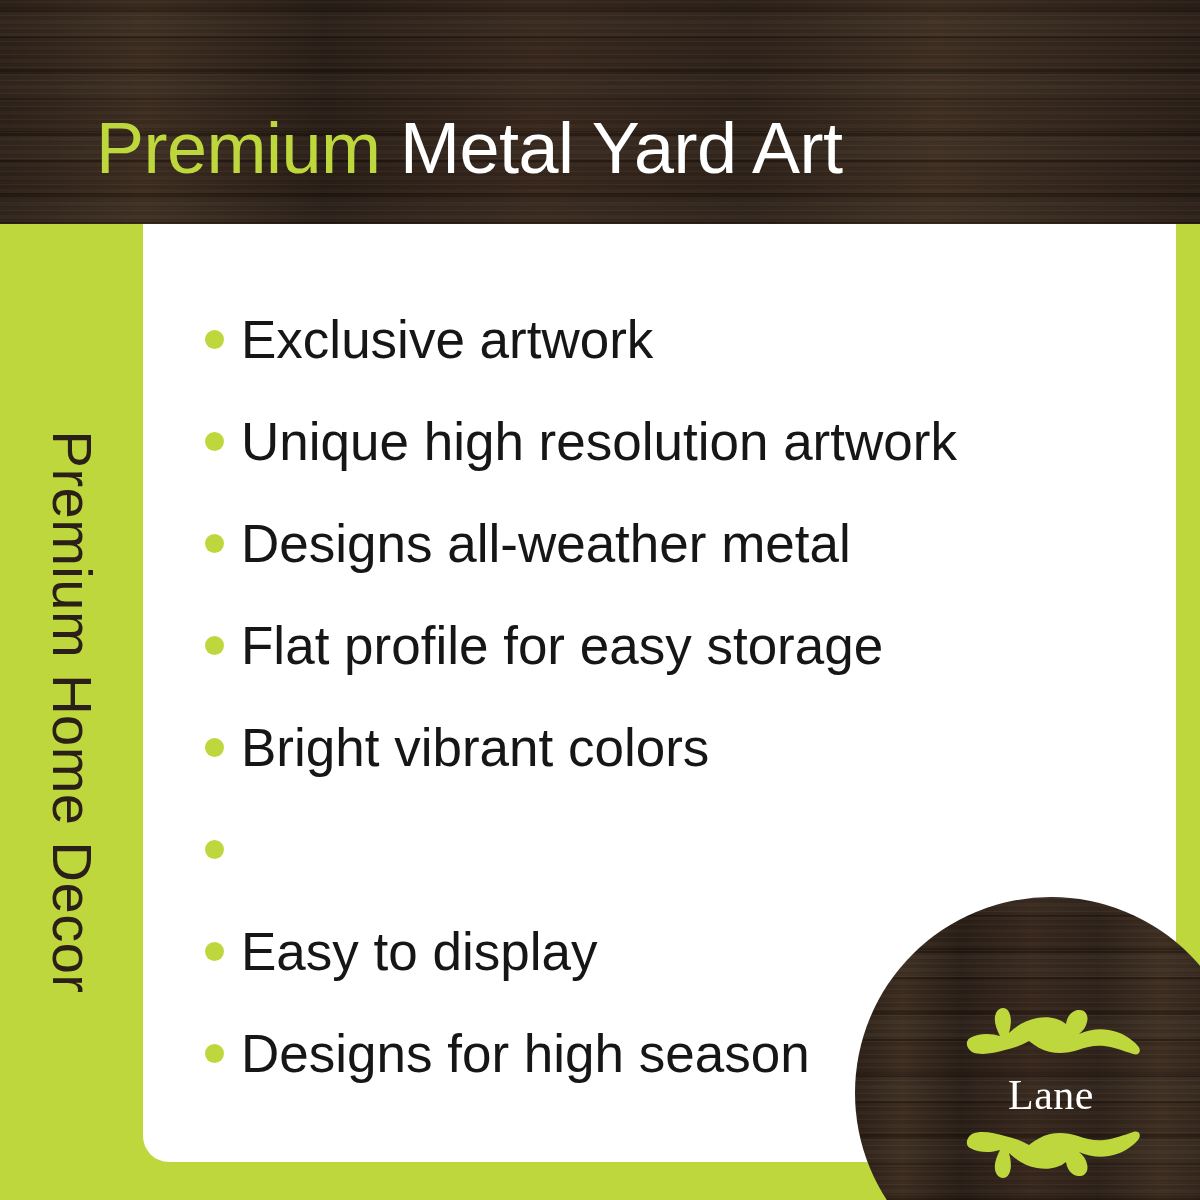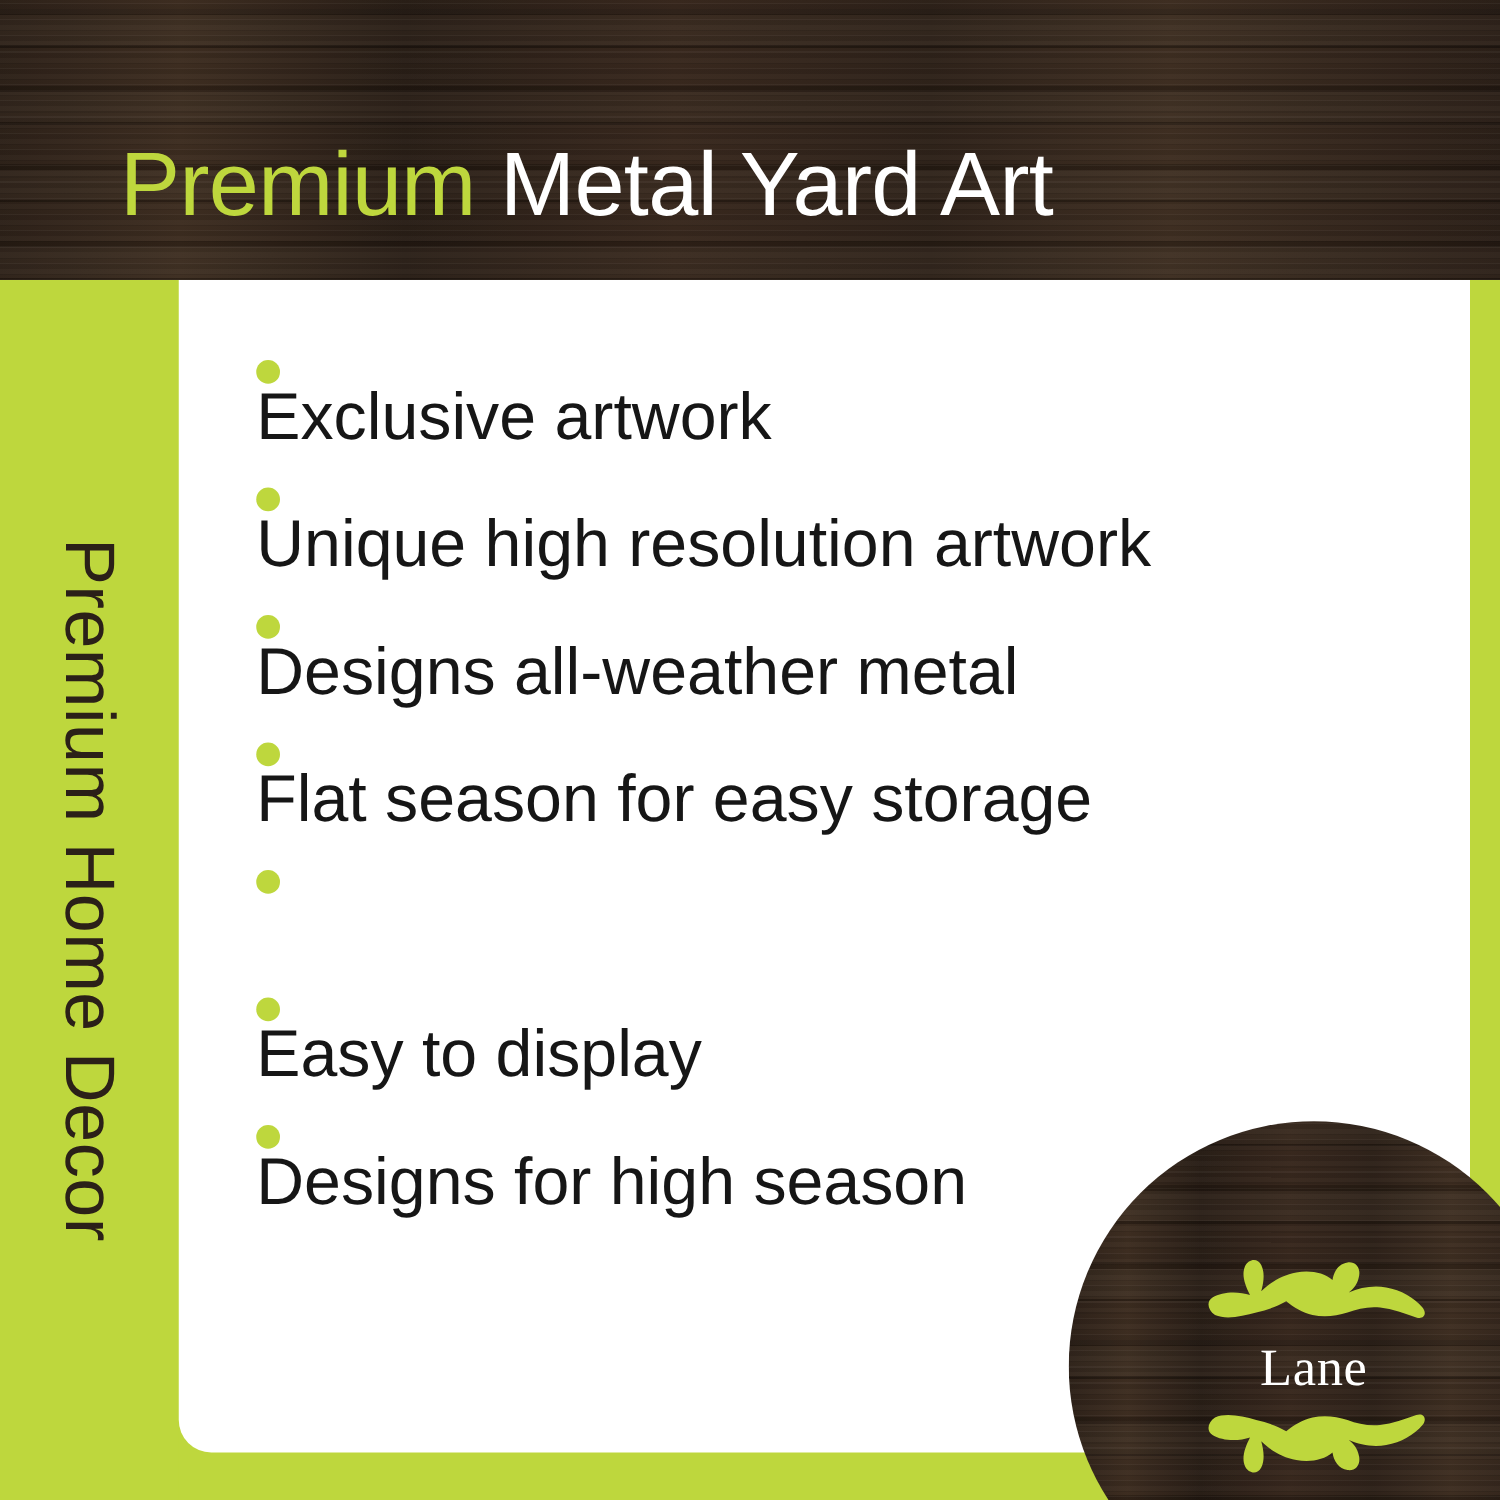--- a/index.html
+++ b/index.html
@@ -123,23 +123,22 @@
     position: absolute;
     left: 62px;
     top: 64px;
     right: 20px;
     margin: 0;
     padding: 0;
     list-style: none;
   }
   .feature-item {
     display: flex;
-    align-items: flex-start;
+    align-items: center;
     height: 102px;
-    flex-direction: column;
   }
   .feature-bullet {
     flex: 0 0 auto;
     width: 19px;
     height: 19px;
     border-radius: 50%;
     background: #bed73d;
     margin-right: 17px;
   }
   .feature-text {
@@ -219,21 +218,25 @@
       <li class="feature-item">
         <span class="feature-bullet"></span>
         <span class="feature-text">Unique high resolution artwork</span>
       </li>
       <li class="feature-item">
         <span class="feature-bullet"></span>
         <span class="feature-text">Designs all-weather metal</span>
       </li>
       <li class="feature-item">
         <span class="feature-bullet"></span>
-        <span class="feature-text">Flat season for easy storage</span>
+        <span class="feature-text">Flat profile for easy storage</span>
+      </li>
+      <li class="feature-item">
+        <span class="feature-bullet"></span>
+        <span class="feature-text">Bright vibrant colors</span>
       </li>
       <li class="feature-item">
         <span class="feature-bullet"></span>
       </li>
       <li class="feature-item">
         <span class="feature-bullet"></span>
         <span class="feature-text">Easy to display</span>
       </li>
       <li class="feature-item">
         <span class="feature-bullet"></span>

